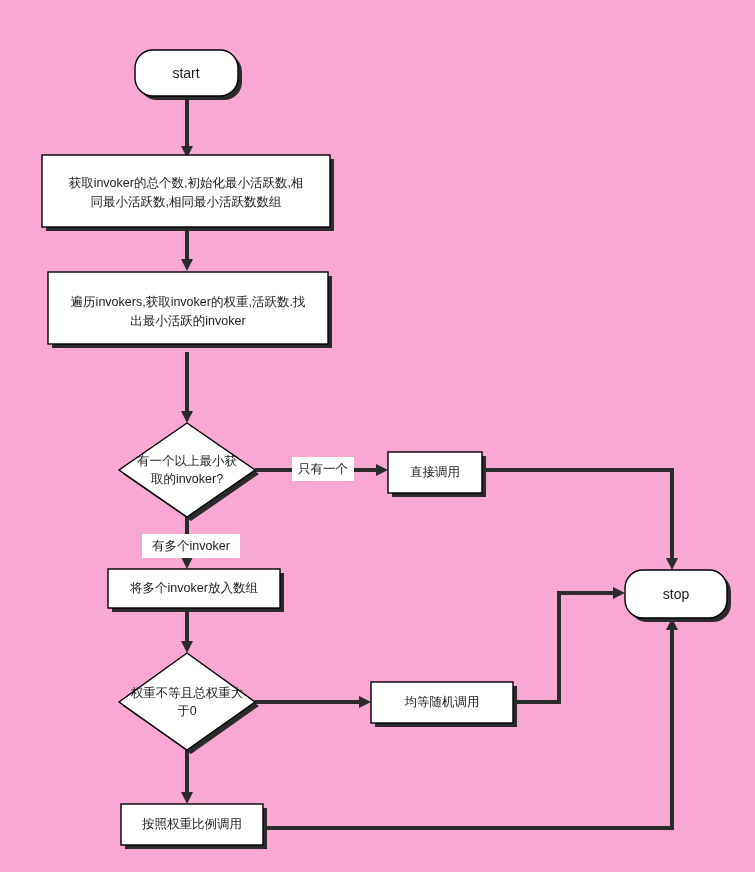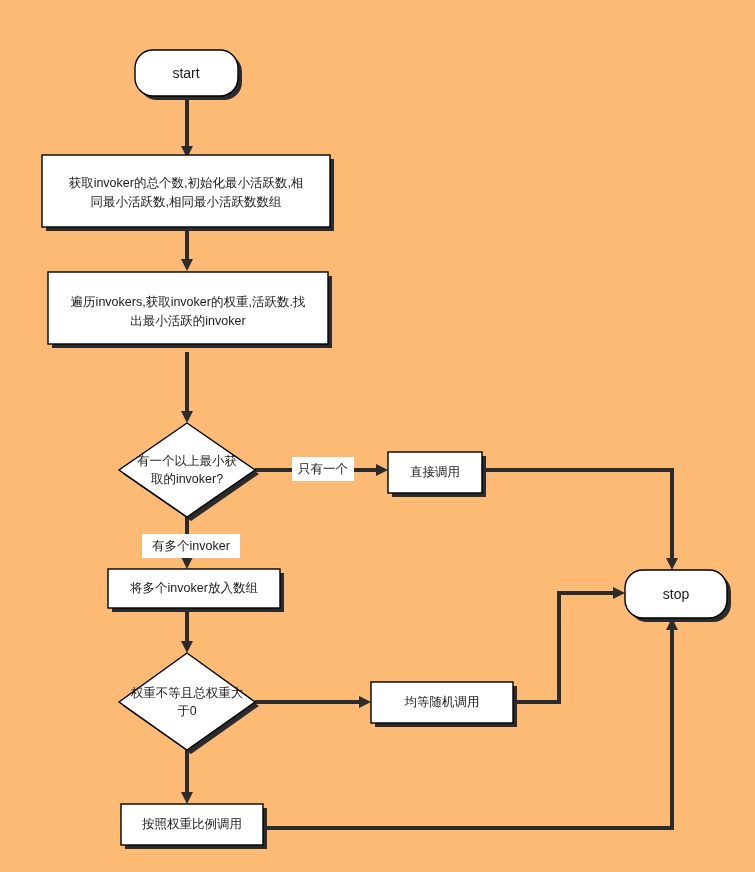--- a/index.html
+++ b/index.html
@@ -10,21 +10,21 @@
   body {
     width: 755px;
     height: 872px;
     overflow: hidden;
     font-family: "Liberation Sans", "DejaVu Sans", sans-serif;
   }
   #flowchart-root {
     position: relative;
     width: 755px;
     height: 872px;
-    background: #fdba74;
+    background: #f9a8d4;
   }
   svg#flow-svg {
     position: absolute;
     left: 0;
     top: 0;
     width: 755px;
     height: 872px;
     display: block;
   }
   .node-shape {

